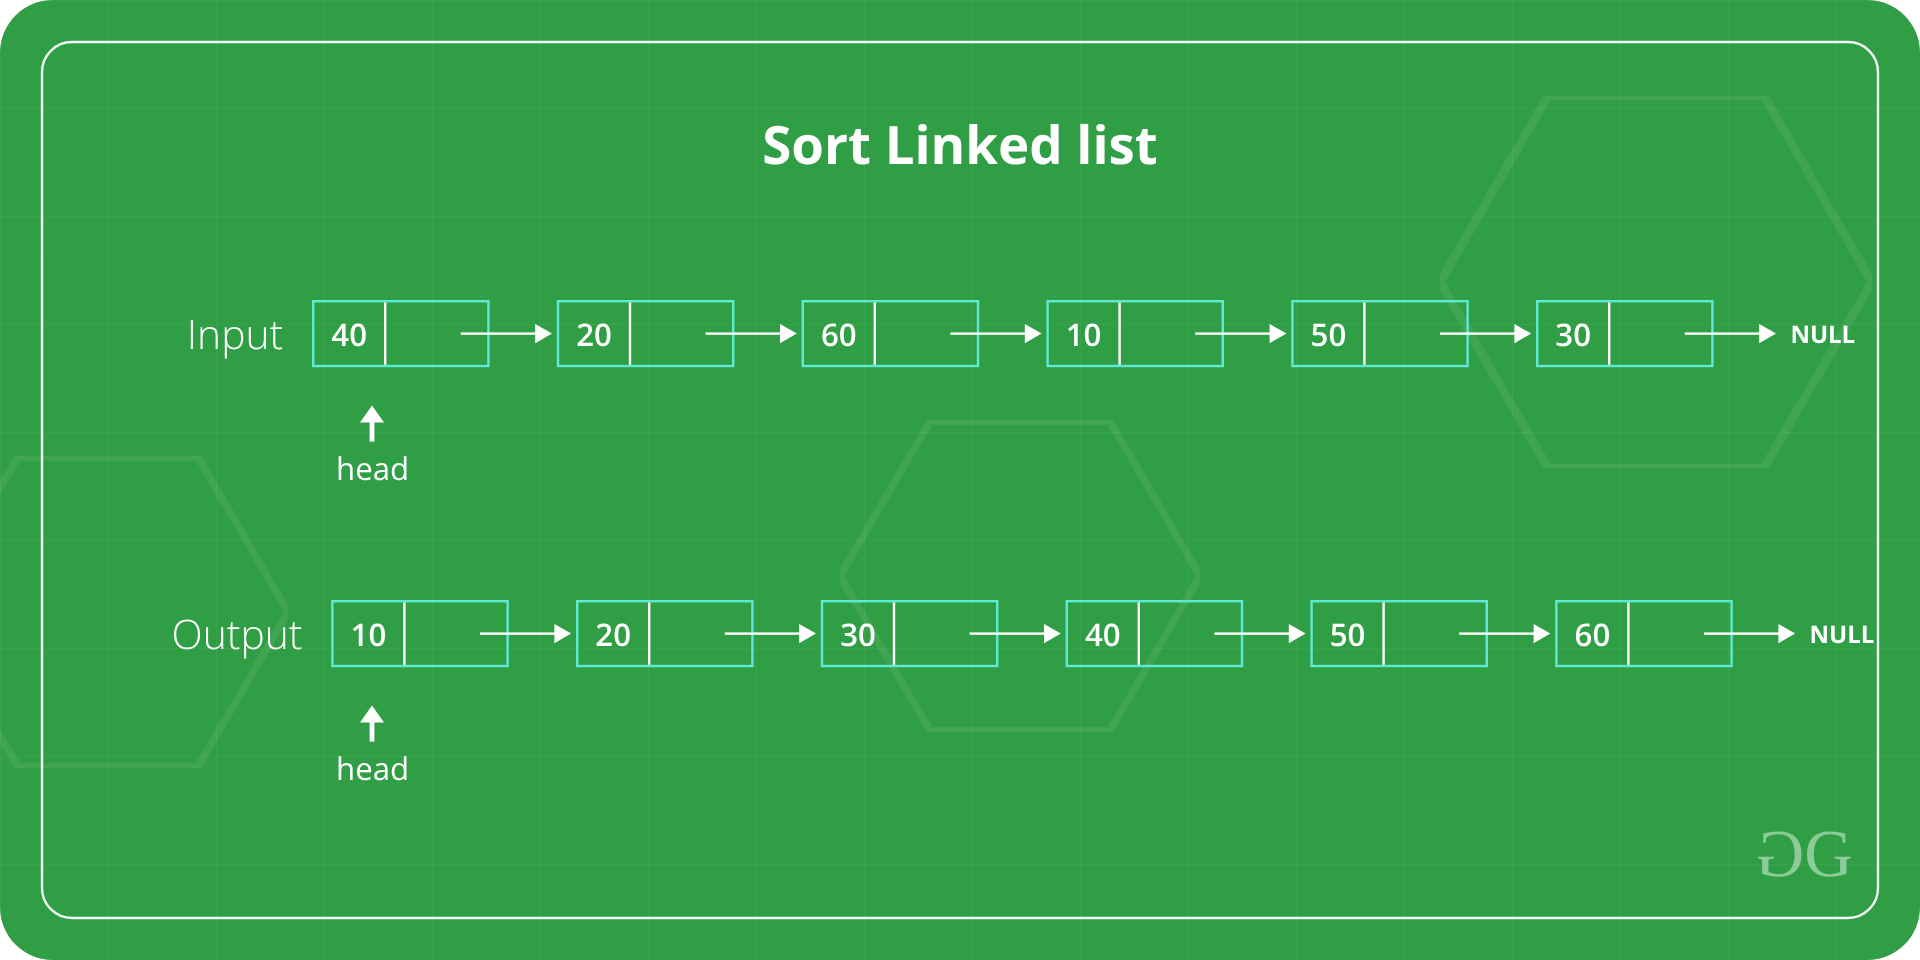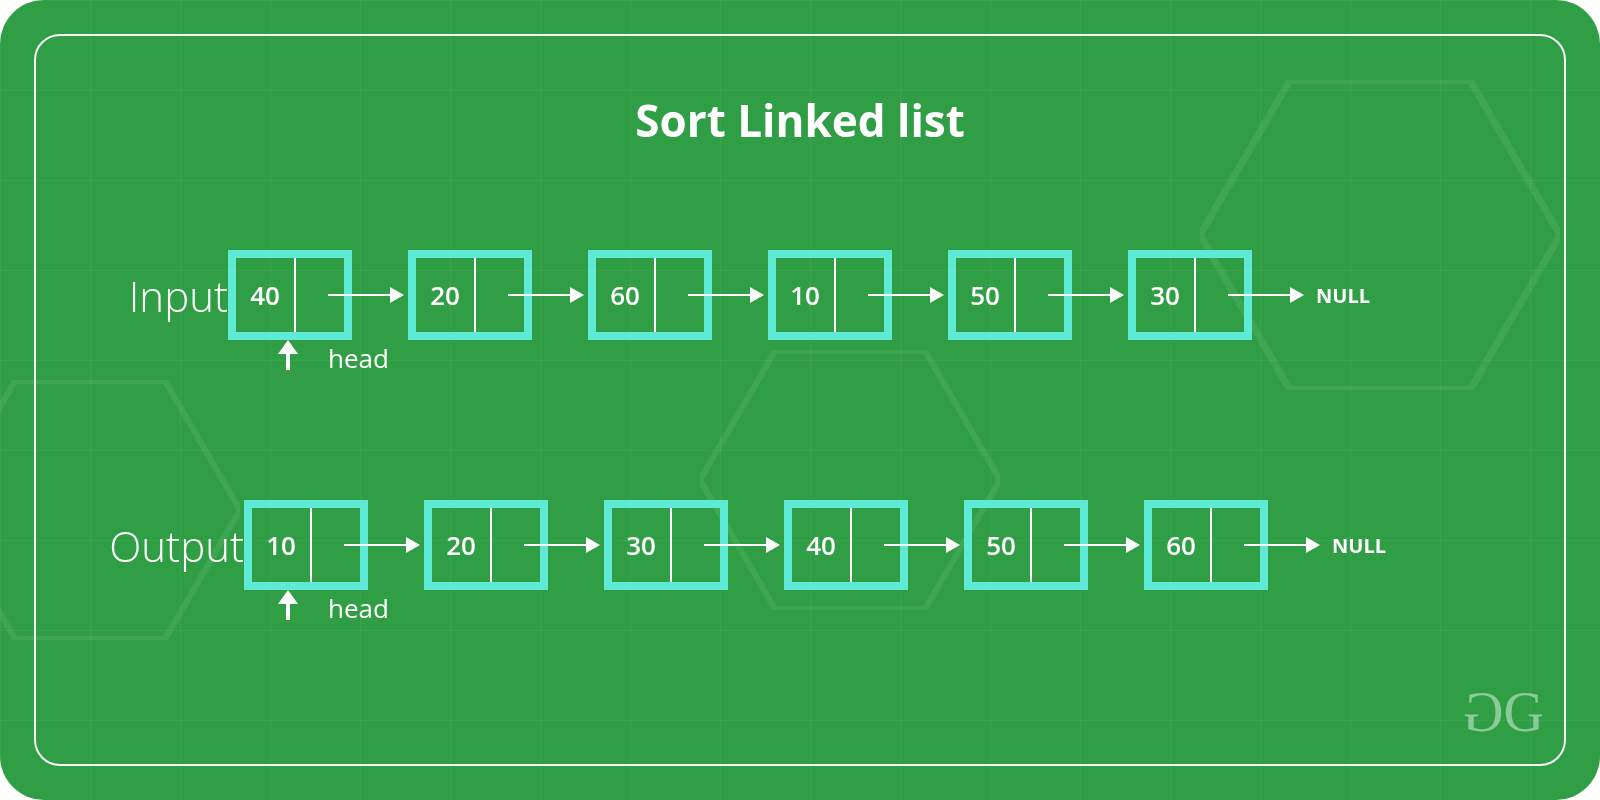--- a/index.html
+++ b/index.html
@@ -62,36 +62,38 @@
   .row {
     position: absolute;
     left: 0;
     right: 0;
     display: flex;
     align-items: center;
   }
   .row-input  { top: 250px; }
   .row-output { top: 500px; margin-left: 16px; }
   .row-label {
-    width: 228px;
+    width: 260px;
     text-align: right;
-    color: #fff;
-    font-size: 42px;
+    padding-right: 24px;
+    color: #fff;
+    font-size: 34px;
     font-weight: 300;
     box-sizing: border-box;
   }
   .list {
     display: flex;
     align-items: center;
   }
   .node {
     display: flex;
-    border: 8px solid #5eead4;
-    height: 90px;
+    border: 2px solid #5eead4;
+    height: 56px;
     box-sizing: border-box;
+    gap: 36px;
   }
   .node .val {
     width: 58px;
     border-right: 2px solid #fff;
     display: flex;
     align-items: center;
     justify-content: center;
     color: #fff;
     font-size: 26px;
     font-weight: 600;
@@ -119,25 +121,24 @@
   .null-label {
     color: #fff;
     font-size: 20px;
     margin-left: 8px;
     font-weight: 700;
   }
   .head-marker {
     position: absolute;
     left: 280px;
     display: flex;
-    flex-direction: row;
+    flex-direction: column;
     align-items: center;
     color: #fff;
     font-size: 26px;
-    gap: 32px;
   }
   .hm-input  { top: 340px; }
   .hm-output { top: 590px; }
   .arrow-up {
     width: 16px;
     height: 28px;
     position: relative;
     margin-bottom: 4px;
   }
   .arrow-up::before {

